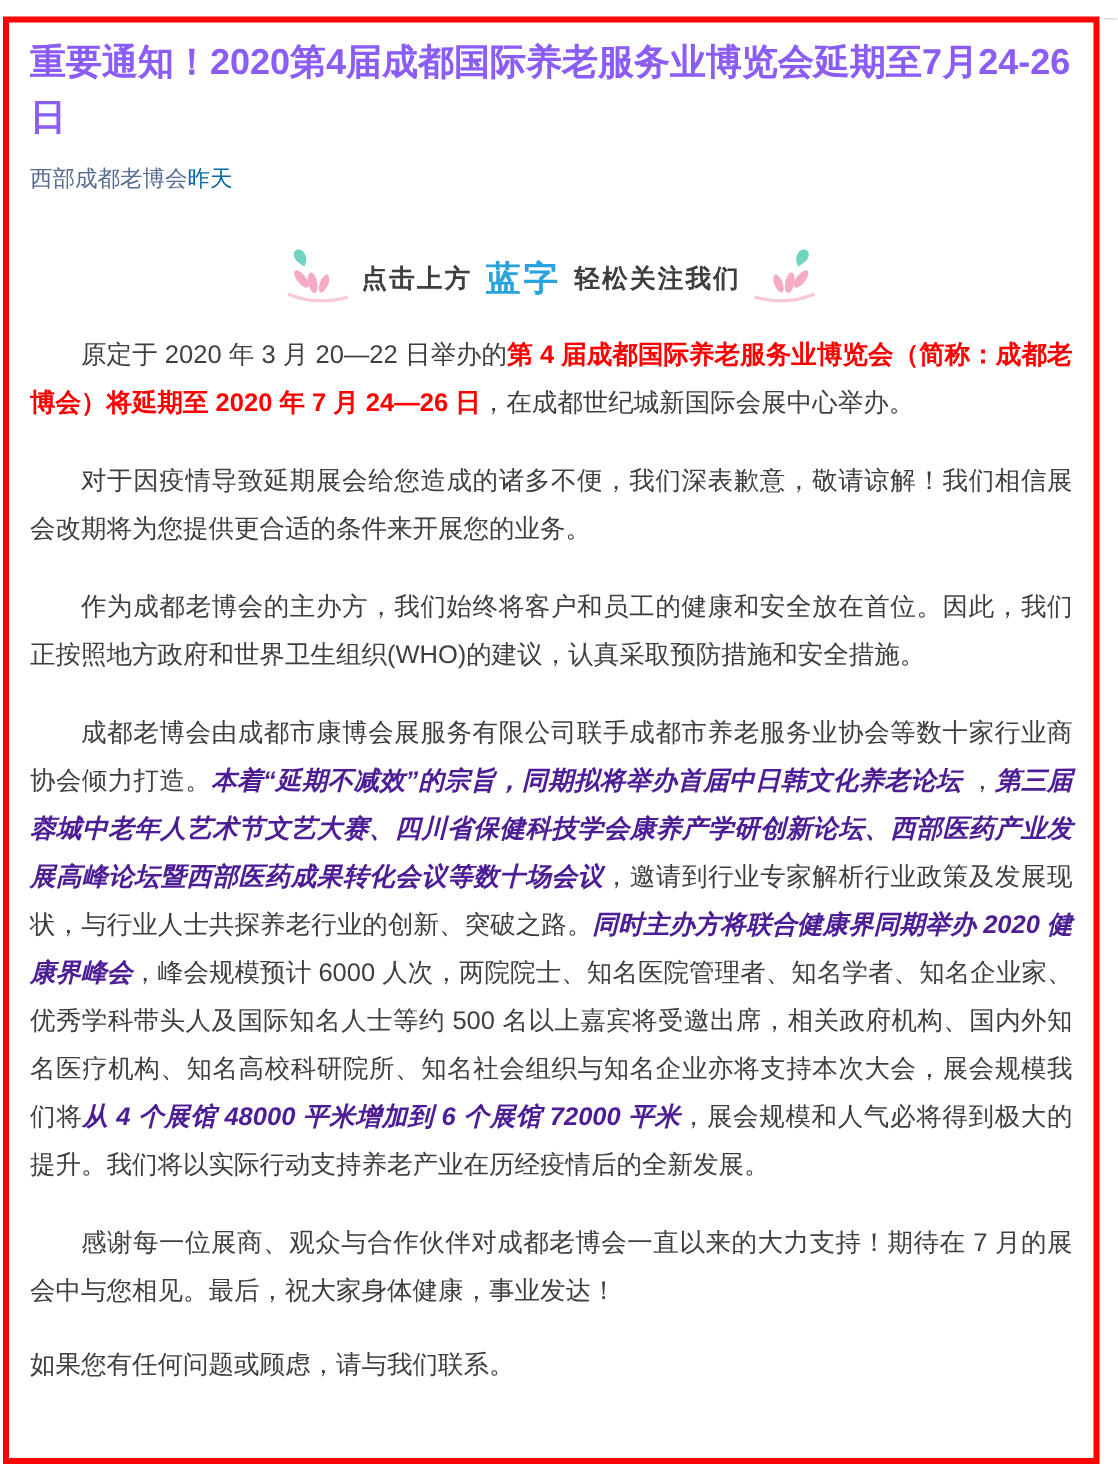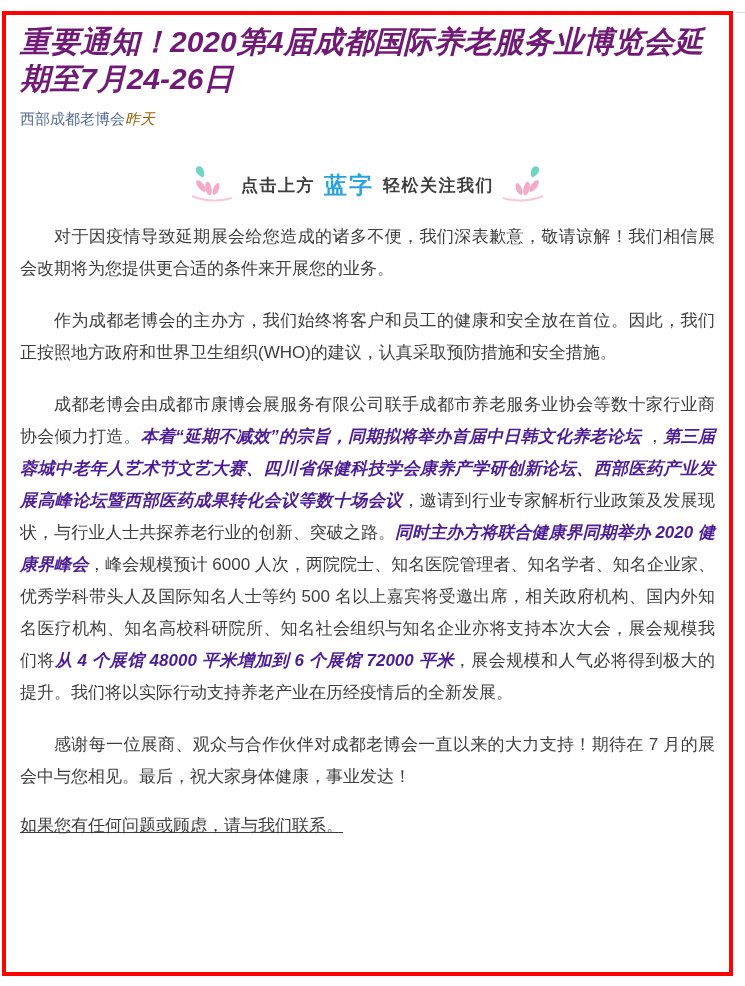--- a/index.html
+++ b/index.html
@@ -17,45 +17,44 @@
     font-family:"Liberation Sans","DejaVu Sans",sans-serif;
     color:#3e3e3e;
   }
   .top-hairline{position:absolute;top:12px;left:736px;right:0;height:1px;background:#dcdcdc;}
   .sheet{
     position:absolute;left:2px;top:11px;width:731px;height:965px;
     border:4px solid var(--accent-red);background:#fff;
     padding:6px 12px 0;overflow:hidden;
   }
   .title{
-    font-size:30px;line-height:37px;font-weight:700;color:#701a75;
+    font-size:24px;line-height:37px;font-weight:700;color:#8b5cf6;
     margin:2px 2px 0;
-    font-style:italic;
   }
   .meta{margin:13px 2px 0;font-size:15px;display:flex;align-items:baseline;}
   .author{color:var(--link-blue);text-decoration:none;cursor:pointer;}
-  .date{color:#a16207;font-style:italic;}
+  .date{color:#0369a1;}
   .banner{
     margin-top:30px;height:52px;
     display:flex;align-items:center;justify-content:center;gap:6px;
   }
   .banner-text{font-weight:700;color:#3e3e3e;font-size:17px;letter-spacing:1.5px;text-align:center;}
   .banner-blue{color:var(--banner-blue);font-size:23px;font-weight:700;margin:4px 3px;letter-spacing:2px;}
   .deco{width:46px;height:44px;flex:0 0 auto;}
   .deco.right{transform:scaleX(-1);}
   .article-body{margin-top:10px;}
   p.para{
     font-size:17px;line-height:32px;color:#3e3e3e;
     text-align:justify;margin:0 2px 20px;
   }
   p.para.indent{text-indent:2em;}
   .seg-normal{font-weight:400;}
   .seg-bold{font-weight:700;color:#4c1d95;font-style:italic;}
   .seg-red-bold{font-weight:700;color:var(--text-red);}
-  .contact{margin:10px 2px 0;text-decoration:underline;}
+  .contact{margin:10px 2px 0;}
   .contact p{font-size:17px;line-height:26px;color:#3e3e3e;margin:0 0 4px;}
 </style>
 </head>
 <body>
 
 <div class="top-hairline"></div>
 
 <div class="sheet">
 
   <h1 class="title">重要通知！2020第4届成都国际养老服务业博览会延期至7月24-26日</h1>
@@ -79,20 +78,21 @@
     <svg class="deco right" viewBox="0 0 46 44" aria-hidden="true">
       <path d="M14 6 C12.5 2 6.5 2.5 6.8 7 C7 10.4 10.8 13 14 14.6 C15.6 10.6 15.6 8.2 14 6 Z" style="fill:var(--deco-teal)"></path>
       <ellipse cx="12" cy="23" rx="3" ry="7" transform="rotate(-38 12 23)" style="fill:var(--deco-pink)"></ellipse>
       <ellipse cx="19.5" cy="25.5" rx="3" ry="7" transform="rotate(-12 19.5 25.5)" style="fill:var(--deco-pink)"></ellipse>
       <ellipse cx="27" cy="26" rx="2.8" ry="6.3" transform="rotate(22 27 26)" style="fill:var(--deco-pink)"></ellipse>
       <path d="M3 33 Q 22 41 43 35" style="stroke:var(--deco-pink);fill:none;stroke-width:2;opacity:.65"></path>
     </svg>
   </div>
 
   <div class="article-body" id="article-body">
+      <p class="para indent"><span class="seg-normal">原定于 2020 年 3 月 20—22 日举办的</span><span class="seg-red-bold">第 4 届成都国际养老服务业博览会（简称：成都老博会）将延期至 2020 年 7 月 24—26 日</span><span class="seg-normal">，在成都世纪城新国际会展中心举办。</span></p>
       <p class="para indent"><span class="seg-normal">对于因疫情导致延期展会给您造成的诸多不便，我们深表歉意，敬请谅解！我们相信展会改期将为您提供更合适的条件来开展您的业务。</span></p>
       <p class="para indent"><span class="seg-normal">作为成都老博会的主办方，我们始终将客户和员工的健康和安全放在首位。因此，我们正按照地方政府和世界卫生组织(WHO)的建议，认真采取预防措施和安全措施。</span></p>
       <p class="para indent"><span class="seg-normal">成都老博会由成都市康博会展服务有限公司联手成都市养老服务业协会等数十家行业商协会倾力打造。</span><span class="seg-bold">本着“延期不减效”的宗旨，同期拟将举办首届中日韩文化养老论坛</span><span class="seg-normal"> ，</span><span class="seg-bold">第三届蓉城中老年人艺术节文艺大赛、四川省保健科技学会康养产学研创新论坛、西部医药产业发展高峰论坛暨西部医药成果转化会议等数十场会议</span><span class="seg-normal">，邀请到行业专家解析行业政策及发展现状，与行业人士共探养老行业的创新、突破之路。</span><span class="seg-bold">同时主办方将联合健康界同期举办 2020 健康界峰会</span><span class="seg-normal">，峰会规模预计 6000 人次，两院院士、知名医院管理者、知名学者、知名企业家、优秀学科带头人及国际知名人士等约 500 名以上嘉宾将受邀出席，相关政府机构、国内外知名医疗机构、知名高校科研院所、知名社会组织与知名企业亦将支持本次大会，展会规模我们将</span><span class="seg-bold">从 4 个展馆 48000 平米增加到 6 个展馆 72000 平米</span><span class="seg-normal">，展会规模和人气必将得到极大的提升。我们将以实际行动支持养老产业在历经疫情后的全新发展。</span></p>
       <p class="para indent"><span class="seg-normal">感谢每一位展商、观众与合作伙伴对成都老博会一直以来的大力支持！期待在 7 月的展会中与您相见。最后，祝大家身体健康，事业发达！</span></p>
     </div>
 
   <div class="contact">
     <p>如果您有任何问题或顾虑，请与我们联系。</p>
 
   </div>

